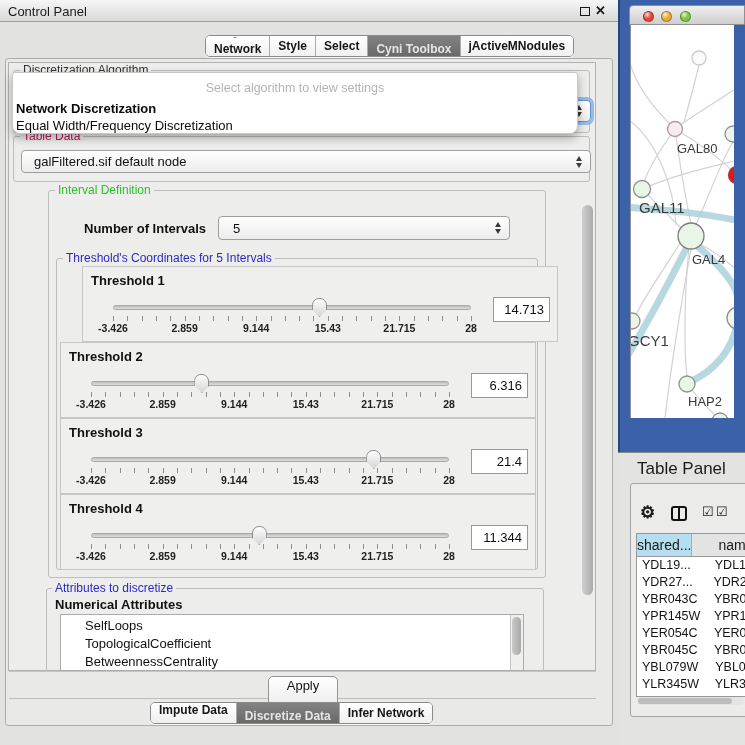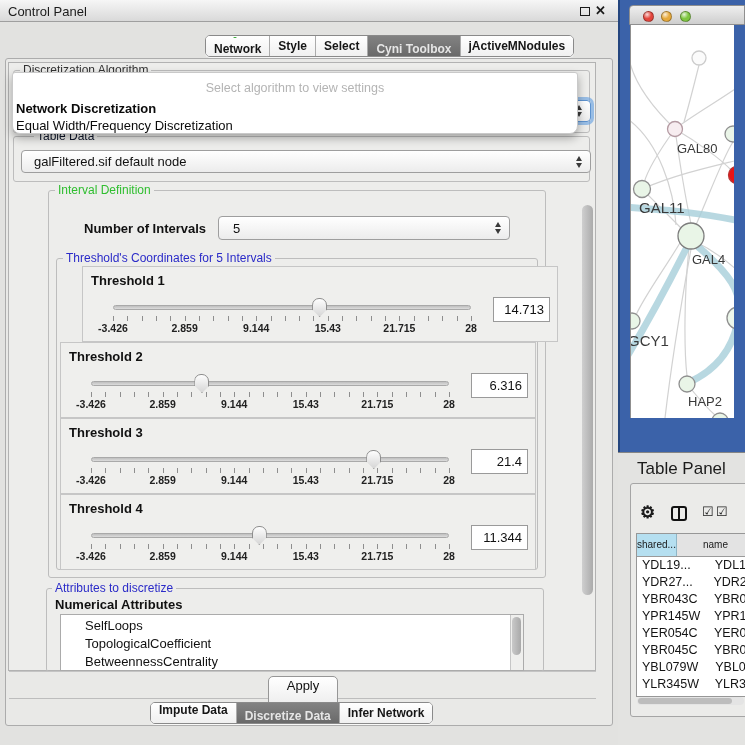--- a/index.html
+++ b/index.html
@@ -89,21 +89,21 @@
   .tp-title { position:absolute; left:637px; top:459px; font-size:17px; color:#1B1B1B; }
   .tp-panel { position:absolute; left:630px; top:483px; width:120px; height:234px; background:#EBEBE9;
     border:1px solid #A5A5A5; border-radius:3px; }
   .gear-icon { position:absolute; left:640px; top:502px; font-size:17px; font-weight:bold; color:#1A1A1A; }
   .col-icon { position:absolute; left:671px; top:506px; width:16px; height:15px; border:2px solid #111;
     border-radius:3px; background:linear-gradient(#111,#111) 50% 0/2px 100% no-repeat; }
   .chk-icon { position:absolute; top:504px; font-size:13px; color:#1A1A1A; }
 
   .tp-table { position:absolute; left:636px; top:533px; width:109px; height:164px; background:#FFF;
     border:1px solid #979797; border-right:none; overflow:hidden; }
-  .tp-header { display:flex; height:23px; border-bottom:1px solid #9A9A9A; font-size:10px; color:#1A1A1A; }
+  .tp-header { display:flex; height:23px; border-bottom:1px solid #9A9A9A; font-size:14px; color:#1A1A1A; }
   .tp-header .h1 { width:71px; background:#B5DFF0; border-right:1px solid #8FB6C6; text-align:center; line-height:22px; }
   .tp-header .h2 { width:120px; background:#E3E3E3; line-height:22px; padding-left:26px; overflow:hidden; }
   .tp-row { display:flex; height:17px; font-size:12.5px; color:#141414; }
   .tp-row .c1 { width:71px; padding-left:5px; line-height:17px; overflow:hidden; }
   .tp-row .c2 { padding-left:9px; line-height:17px; overflow:hidden; }
   .tp-hscroll { position:absolute; left:637px; top:697px; width:107px; height:8px; background:#E4E4E4; border-radius:4px; }
   .tp-hthumb { position:absolute; left:1px; top:1px; width:94px; height:6px; background:#BDBDBD; border-radius:3px; }
 
   .bold13 { font-size:13px; font-weight:bold; color:#111; position:absolute; white-space:nowrap; }
 </style>
@@ -158,21 +158,21 @@
 
   <div class="popup">
     <div class="hint">Select algorithm to view settings</div>
     <div id="popup-opts">
         <div class="opt bold" style="top: 28px;">Network Discretization</div>
         <div class="opt" style="top: 45px;">Equal Width/Frequency Discretization</div>
       </div>
   </div>
 
   <div class="groupbox" style="left:13px; top:136px; width:577px; height:46px;">
-    <span class="grouptitle" style="left:20px; color:#0f172a;">Table Data</span>
+    <span class="grouptitle" style="left:6px; color:#be185d;">Table Data</span>
   </div>
   <div class="combo" style="left:21px; top:150px; width:570px; height:23px;">
     <span>galFiltered.sif default node</span>
     <span class="stepper">
         <span class="tri-up"></span>
         <span class="tri-down"></span>
       </span>
   </div>
 
   <div class="groupbox" style="left:48px; top:190px; width:498px; height:388px;">

